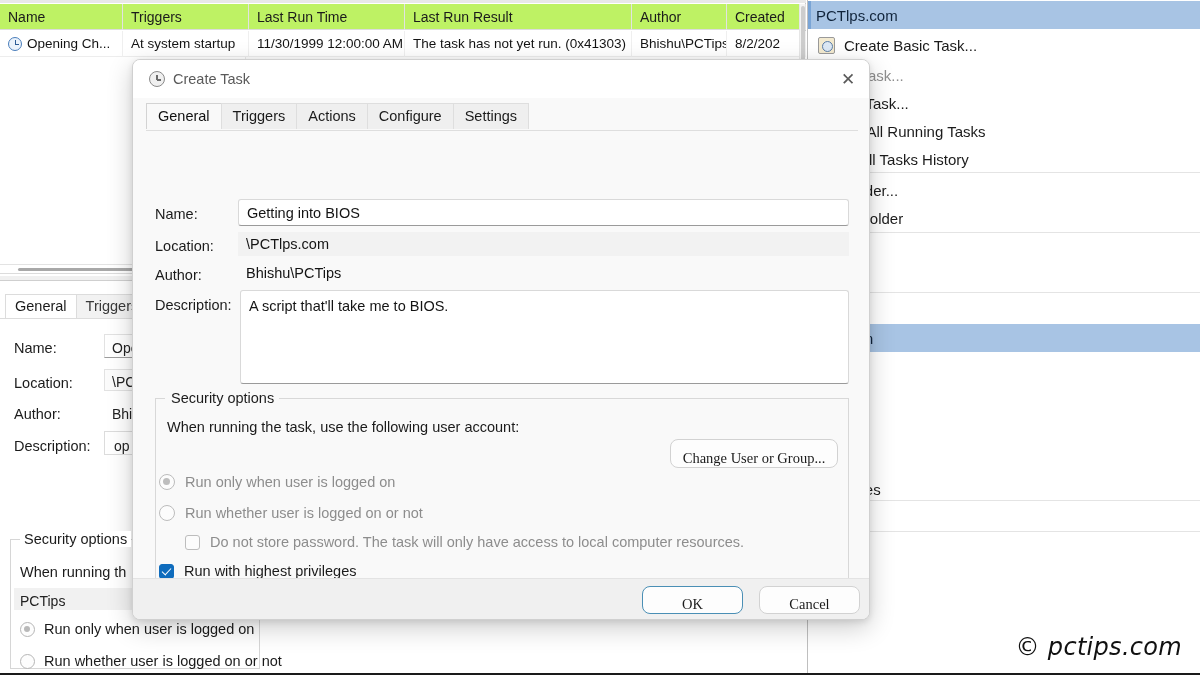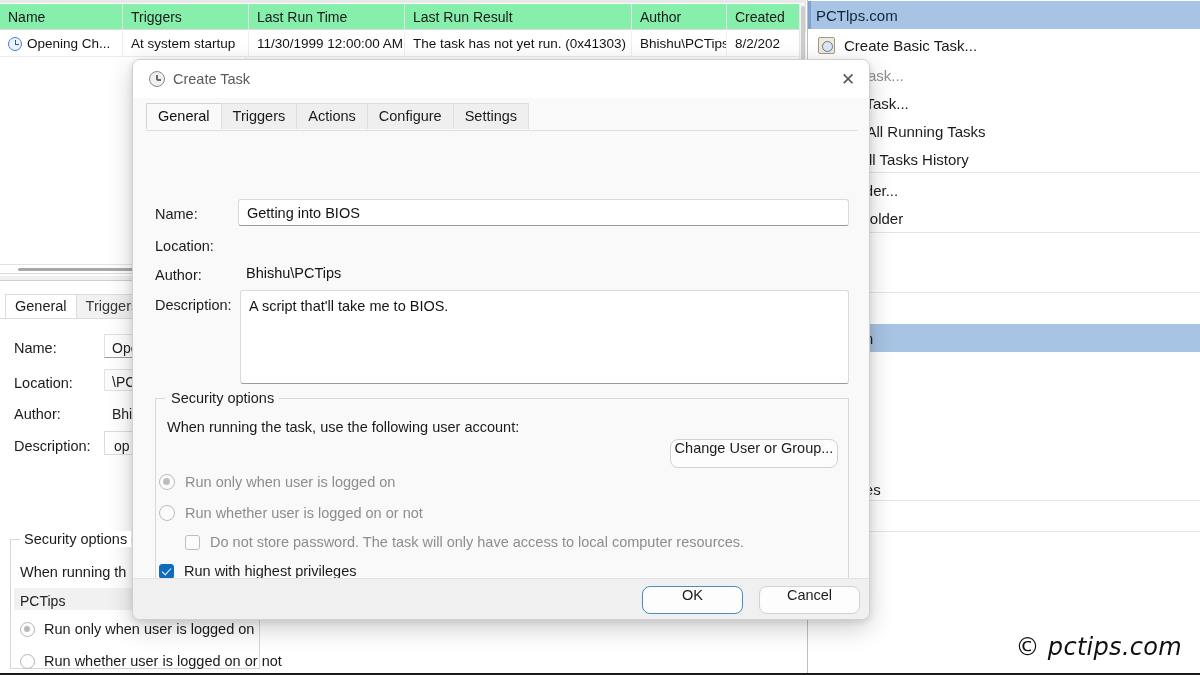--- a/index.html
+++ b/index.html
@@ -18,21 +18,21 @@
   .ts-window {
     position: absolute; left: 0; top: 0; width: 806px; height: 675px;
     background: #ffffff;
     border-right: 1px solid #c9c9c9;
   }
   .ts-topline { position:absolute; left:0; top:0; width:806px; height:3px; background:#e8e8e8; }
 
   
   .grid-header {
     position: absolute; left: 0; top: 4px; width: 806px; height: 26px;
-    background: #86efac;
+    background: #bef264;
     border-bottom: 1px solid #dcdcdc;
     display: flex; align-items: center;
   }
   .gh-cell {
     height: 26px; display: flex; align-items: center;
     padding-left: 8px;
     border-right: 1px solid #e2e2e2;
     font-size: 14px; color: #1b1b1b;
     overflow: hidden; white-space: nowrap;
   }
@@ -268,22 +268,22 @@
   .chk.checked::after {
     content:""; position:absolute; left:4.3px; top:1.4px;
     width:4.2px; height:8px; border:solid #ffffff;
     border-width:0 1.9px 1.9px 0; transform:rotate(43deg);
   }
   .opt-dim { color:#8d8d8d; }
   .opt-on  { color:#1b1b1b; }
 
   .btn {
     position:absolute; background:#fdfdfd; border:1px solid #d2d2d2;
-    border-radius:8px; display:flex; align-items:flex-start; justify-content:center;
-    font-size:14.5px; color:#1b1b1b;
+    border-radius:8px; display:flex; align-items:flex-end; justify-content:center;
+    font-size:14.5px; color:#1b1b1b;font-family:Liberation Serif, serif;
   }
   .btn.primary { border:1.6px solid #4a8fb5; background:#fdfdfd; }
 
   .combo {
     position:absolute; background:#ffffff; border:1px solid #d9d9d9;
     border-bottom:1.6px solid #9a9a9a; border-radius:3px;
     display:flex; align-items:center; padding-left:8px;
     font-size:14.5px; color:#141414;
   }
   .combo .chev {
@@ -487,20 +487,23 @@
     <div class="dlg-tabline"></div>
 
     <div class="dlg-body">
 
       <div class="f-label" style="left:22px; top:75px;">Name:</div>
       <div class="f-input" style="left:105px; top:68px; width:611px; height:27px;">
         <span>Getting into BIOS</span>
       </div>
 
       <div class="f-label" style="left:22px; top:107px;">Location:</div>
+      <div class="f-flat" style="left:105px; top:101px; width:611px; height:24px;">
+        <span>\PCTlps.com</span>
+      </div>
 
       <div class="f-label" style="left:22px; top:136px;">Author:</div>
       <div class="f-plain" style="left:105px; top:130px; width:611px; height:24px;">
         <span>Bhishu\PCTips</span>
       </div>
 
       <div class="f-label" style="left:22px; top:166px;">Description:</div>
       <div class="f-textarea" style="left:107px; top:159px; width:609px; height:94px;">
         <span>A script that'll take me to BIOS.</span>
       </div>

